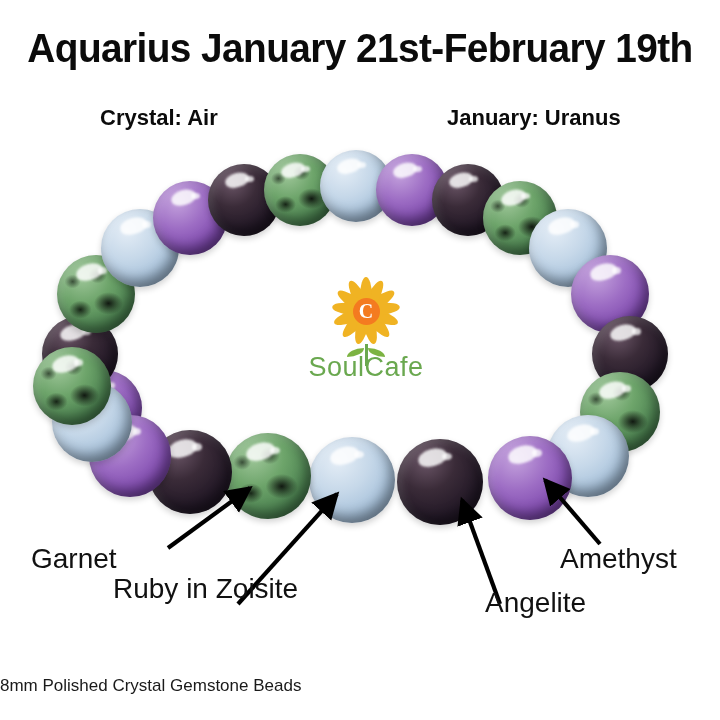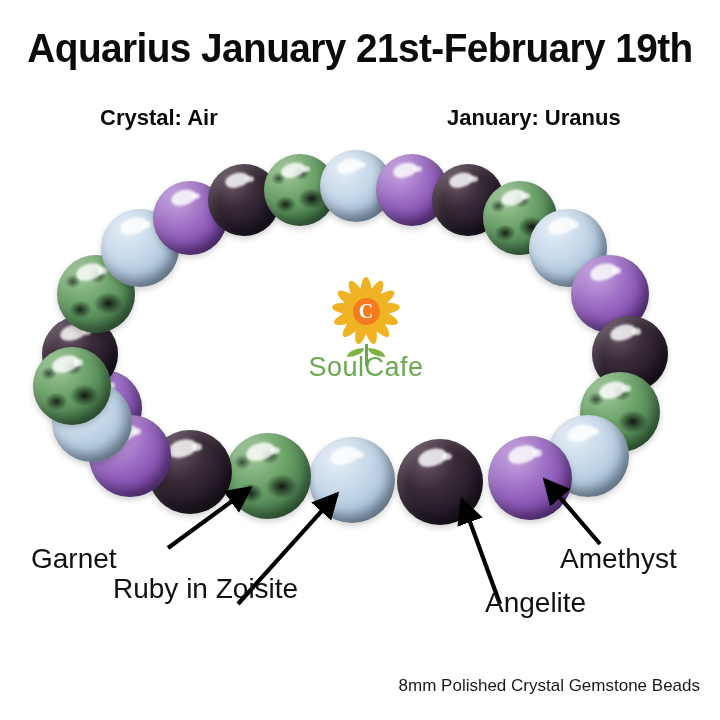--- a/index.html
+++ b/index.html
@@ -121,21 +121,21 @@
     position:absolute;
     font-size:28px;color:#111111;white-space:nowrap;
   }
   .c-garnet{left:31px;top:543px;}
   .c-zoisite{left:113px;top:573px;}
   .c-angelite{left:485px;top:587px;}
   .c-amethyst{left:560px;top:543px;}
 
   .footer{
     position:absolute;left:0;top:676px;width:700px;
-    text-align:right;font-size:17px;color:#1a1a1a;
+    text-align:left;font-size:17px;color:#1a1a1a;
   }
 </style>
 </head>
 <body>
 
 <div id="stage">
 
   <div class="title">Aquarius January 21st-February 19th</div>
   <div class="subline sub-element">Crystal: Air</div>
   <div class="subline sub-planet">January: Uranus</div>

